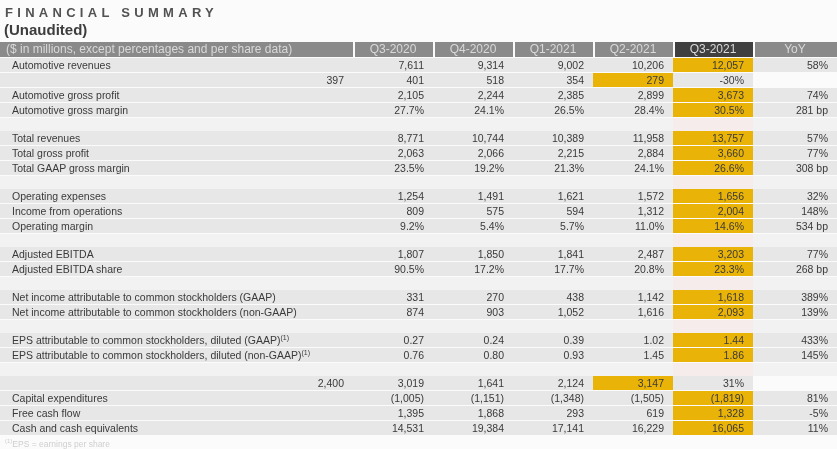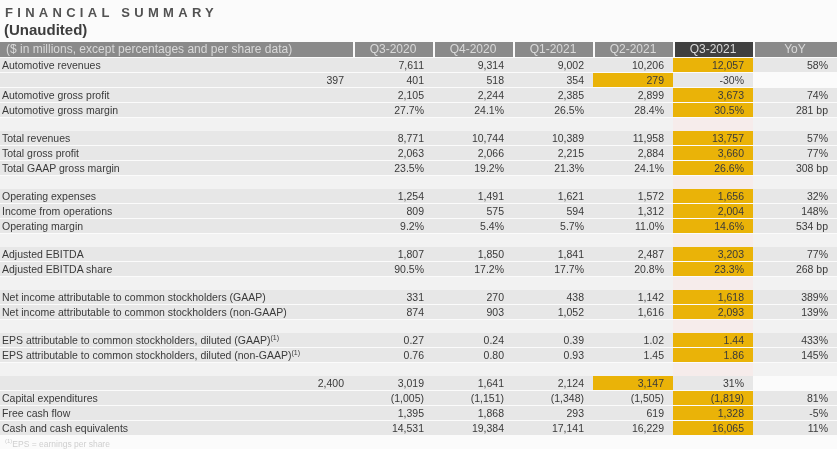--- a/index.html
+++ b/index.html
@@ -49,21 +49,21 @@
   .header-cell.hl { background: #404040; }
 
   
   .row { margin-bottom: 1px; }
   .cell {
     height: 14px; line-height: 14px;
     background: #e7e7e7;
     font-size: 10.5px;
     white-space: nowrap; overflow: hidden;
   }
-  .cell.label { padding-left: 2px; text-align: left; }
+  .cell.label { padding-left: 12px; text-align: left; }
   .cell.label.indent { padding-left: 15px; }
   .cell.val { text-align: right; padding-right: 9px; }
   .cell.hl { background: #eab308; }
   .cell sup { font-size: 7px; line-height: 0; }
 
   
   .gap-cell { height: 13px; background: #f2f2f2; }
   .gap-cell.hl { background: #f6eceb; }
 
   .footnote {

